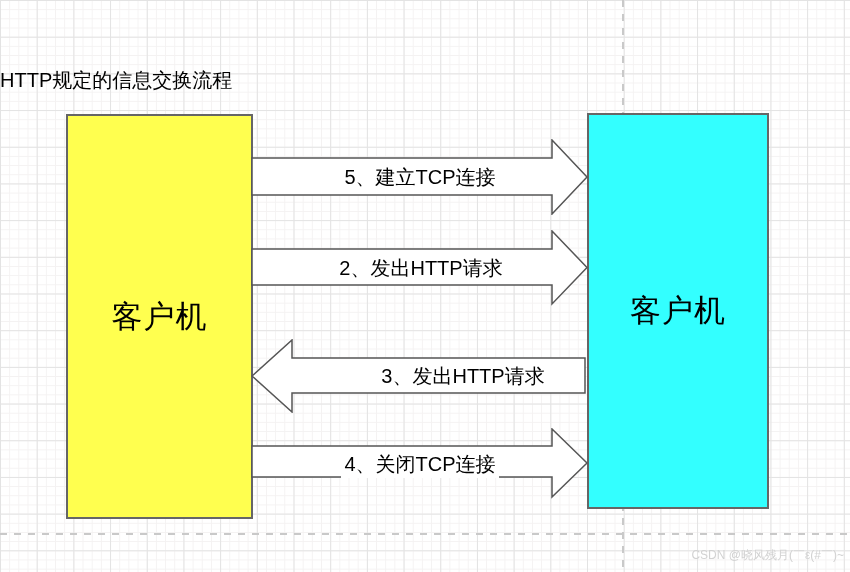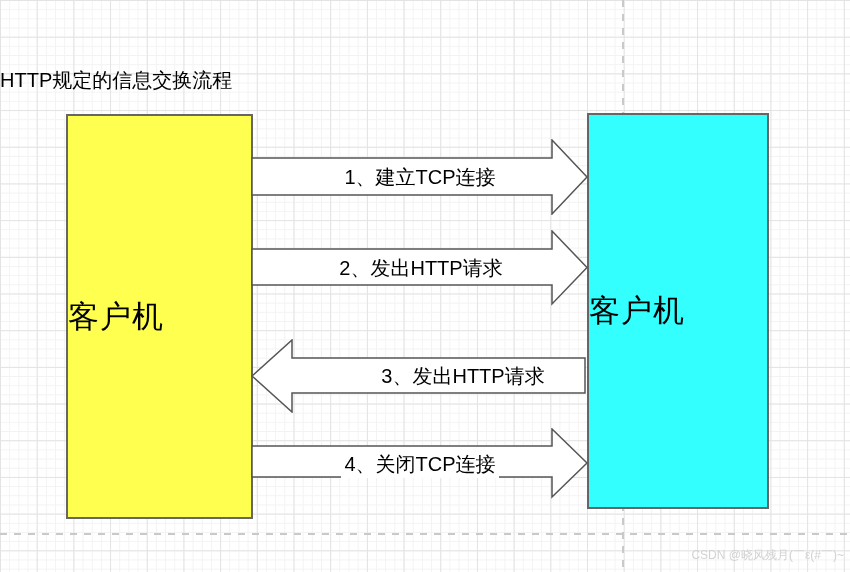--- a/index.html
+++ b/index.html
@@ -44,21 +44,21 @@
     line-height: 26px;
     color: #000000;
     z-index: 4;
   }
   .node {
     position: absolute;
     border: 2px solid #666666;
     box-sizing: border-box;
     display: flex;
     align-items: center;
-    justify-content: flex-start;
+    justify-content: center;
     z-index: 2;
   }
   .node-left {
     left: 66px; top: 114px;
     width: 187px; height: 405px;
     background: #ffff4f;
   }
   .node-right {
     left: 587px; top: 113px;
     width: 182px; height: 396px;
@@ -120,21 +120,21 @@
   </div>
 
   <div class="node node-right">
     <span class="node-label">客户机</span>
   </div>
 
   <div class="arrow arrow-1">
     <svg width="338" height="76" viewBox="0 0 338 76">
       <polygon points="1,19 301,19 301,1 336,38 301,75 301,56 1,56"></polygon>
     </svg>
-    <span class="arrow-label">1、建立TCP连接</span>
+    <span class="arrow-label">5、建立TCP连接</span>
   </div>
 
   <div class="arrow arrow-2">
     <svg width="338" height="76" viewBox="0 0 338 76">
       <polygon points="1,19 301,19 301,1 336,37.5 301,74 301,55 1,55"></polygon>
     </svg>
     <span class="arrow-label">2、发出HTTP请求</span>
   </div>
 
   <div class="arrow arrow-3">

